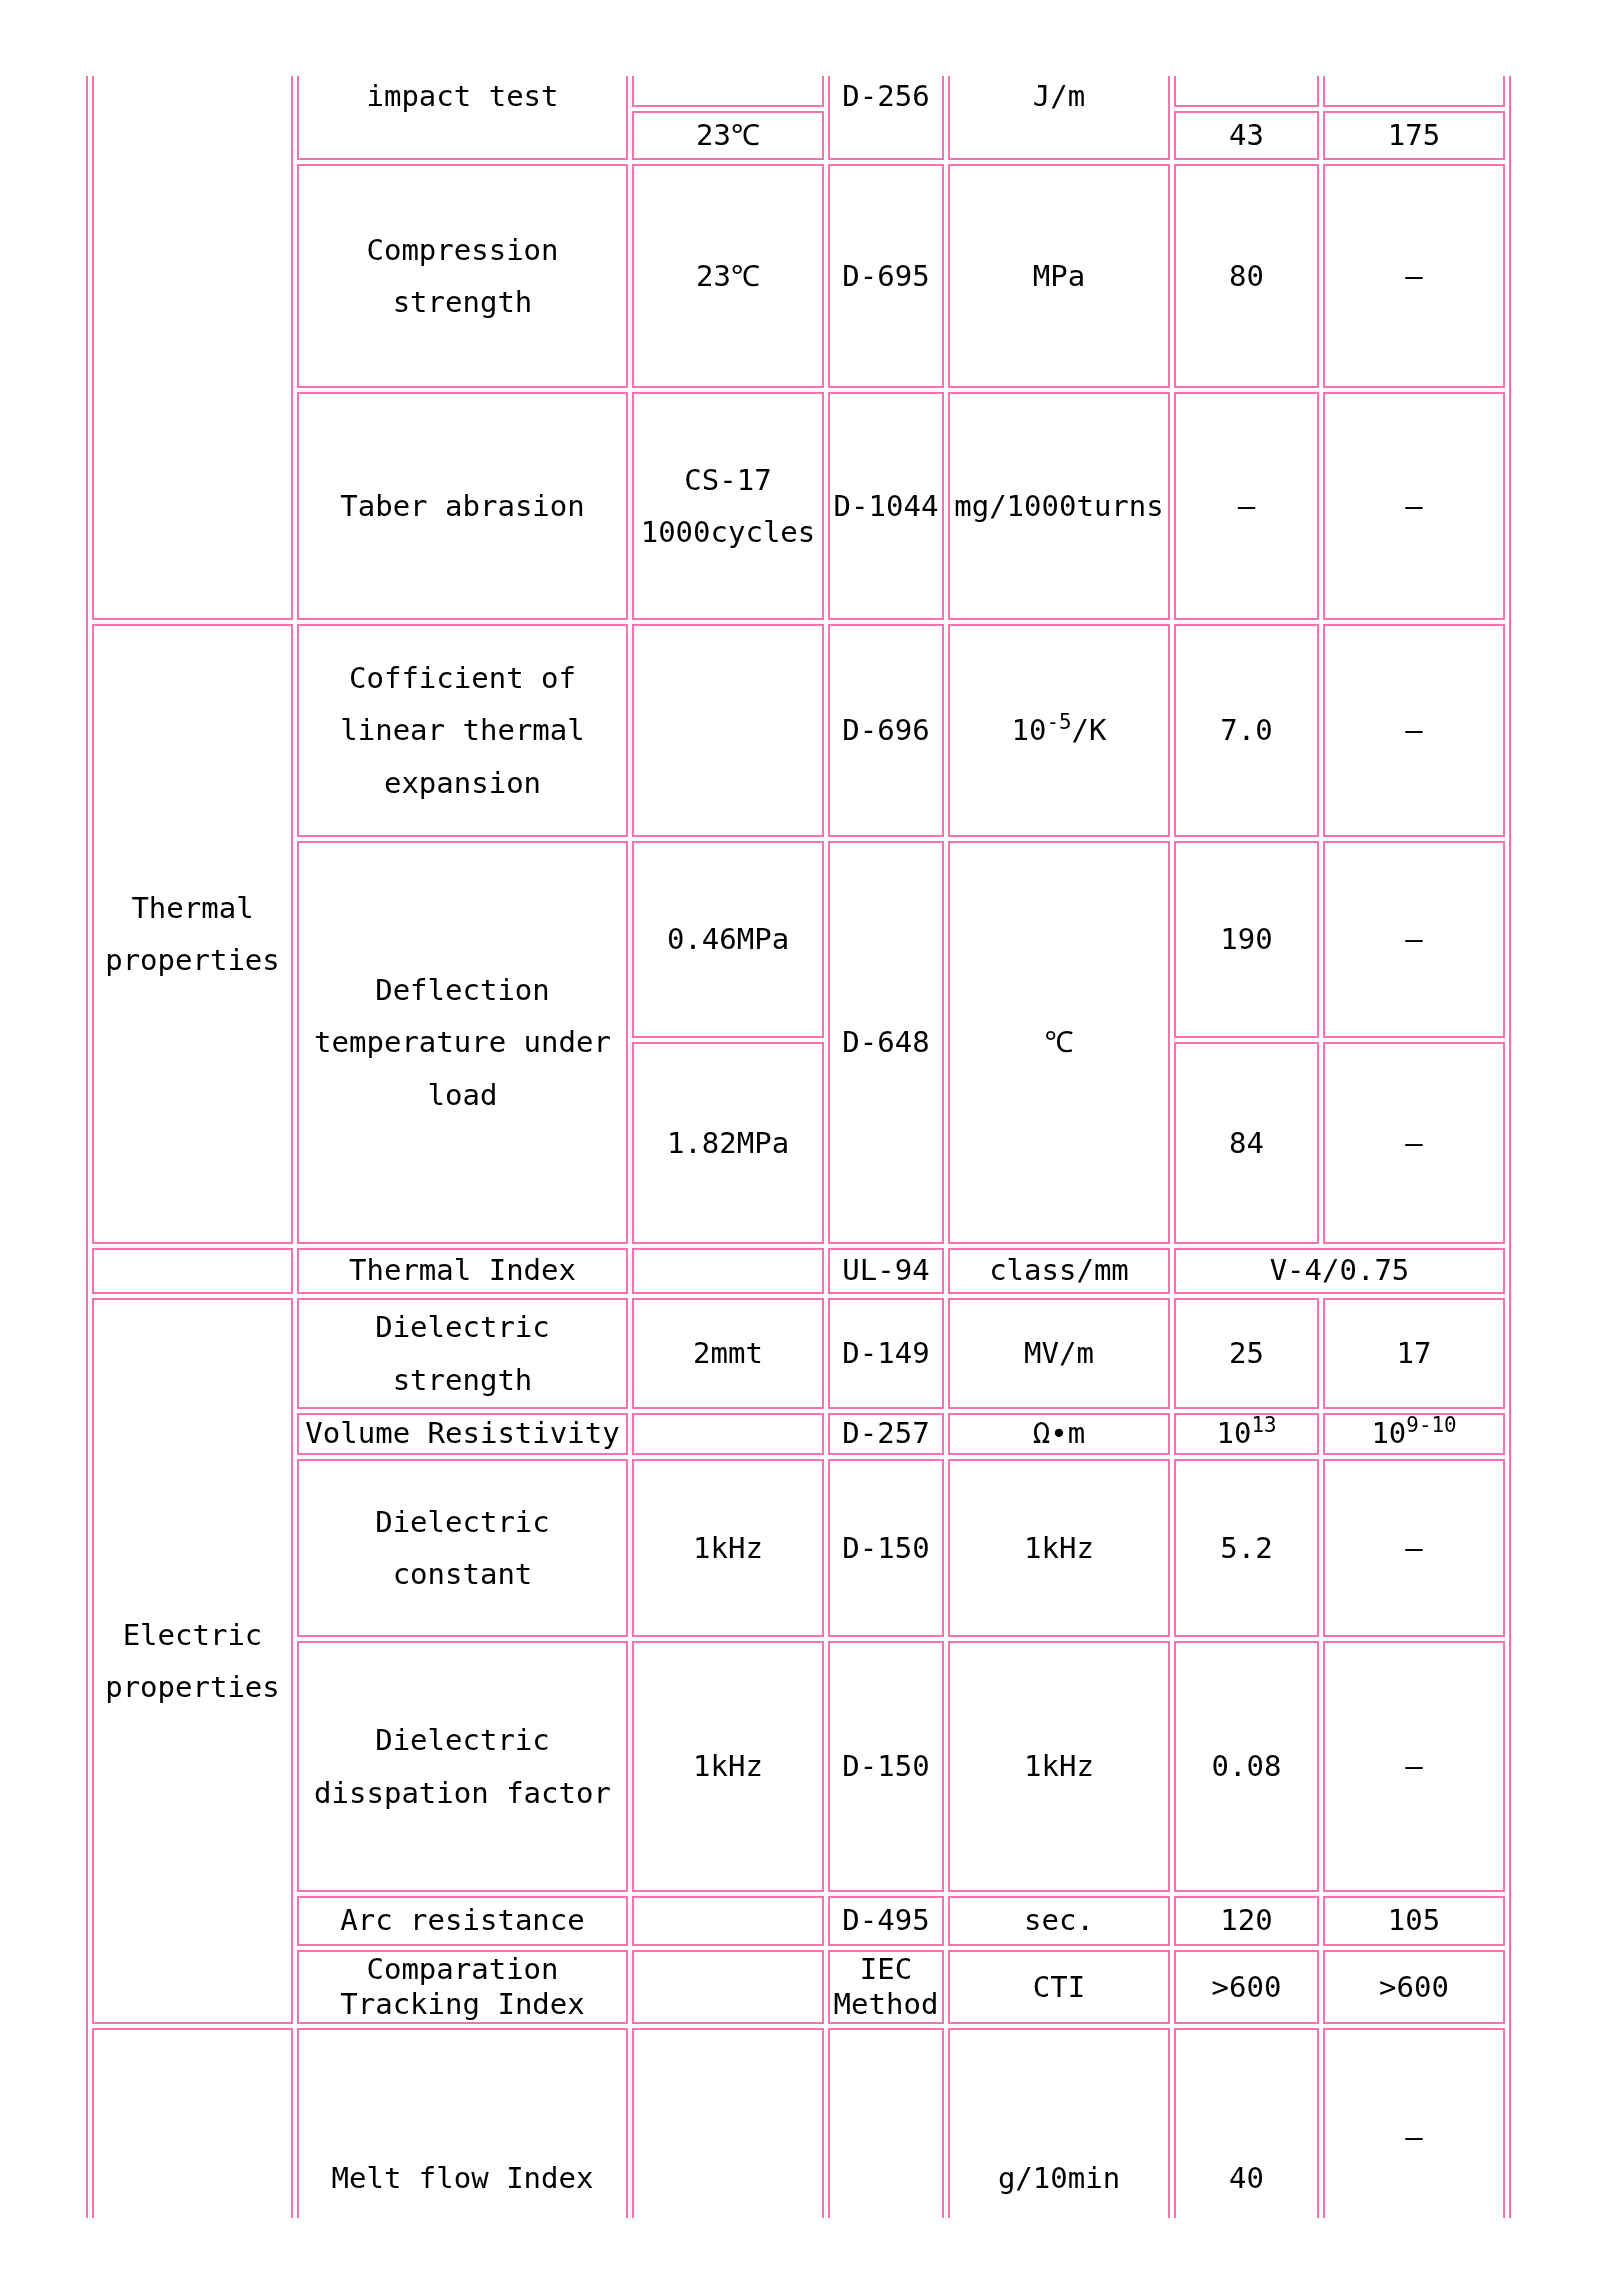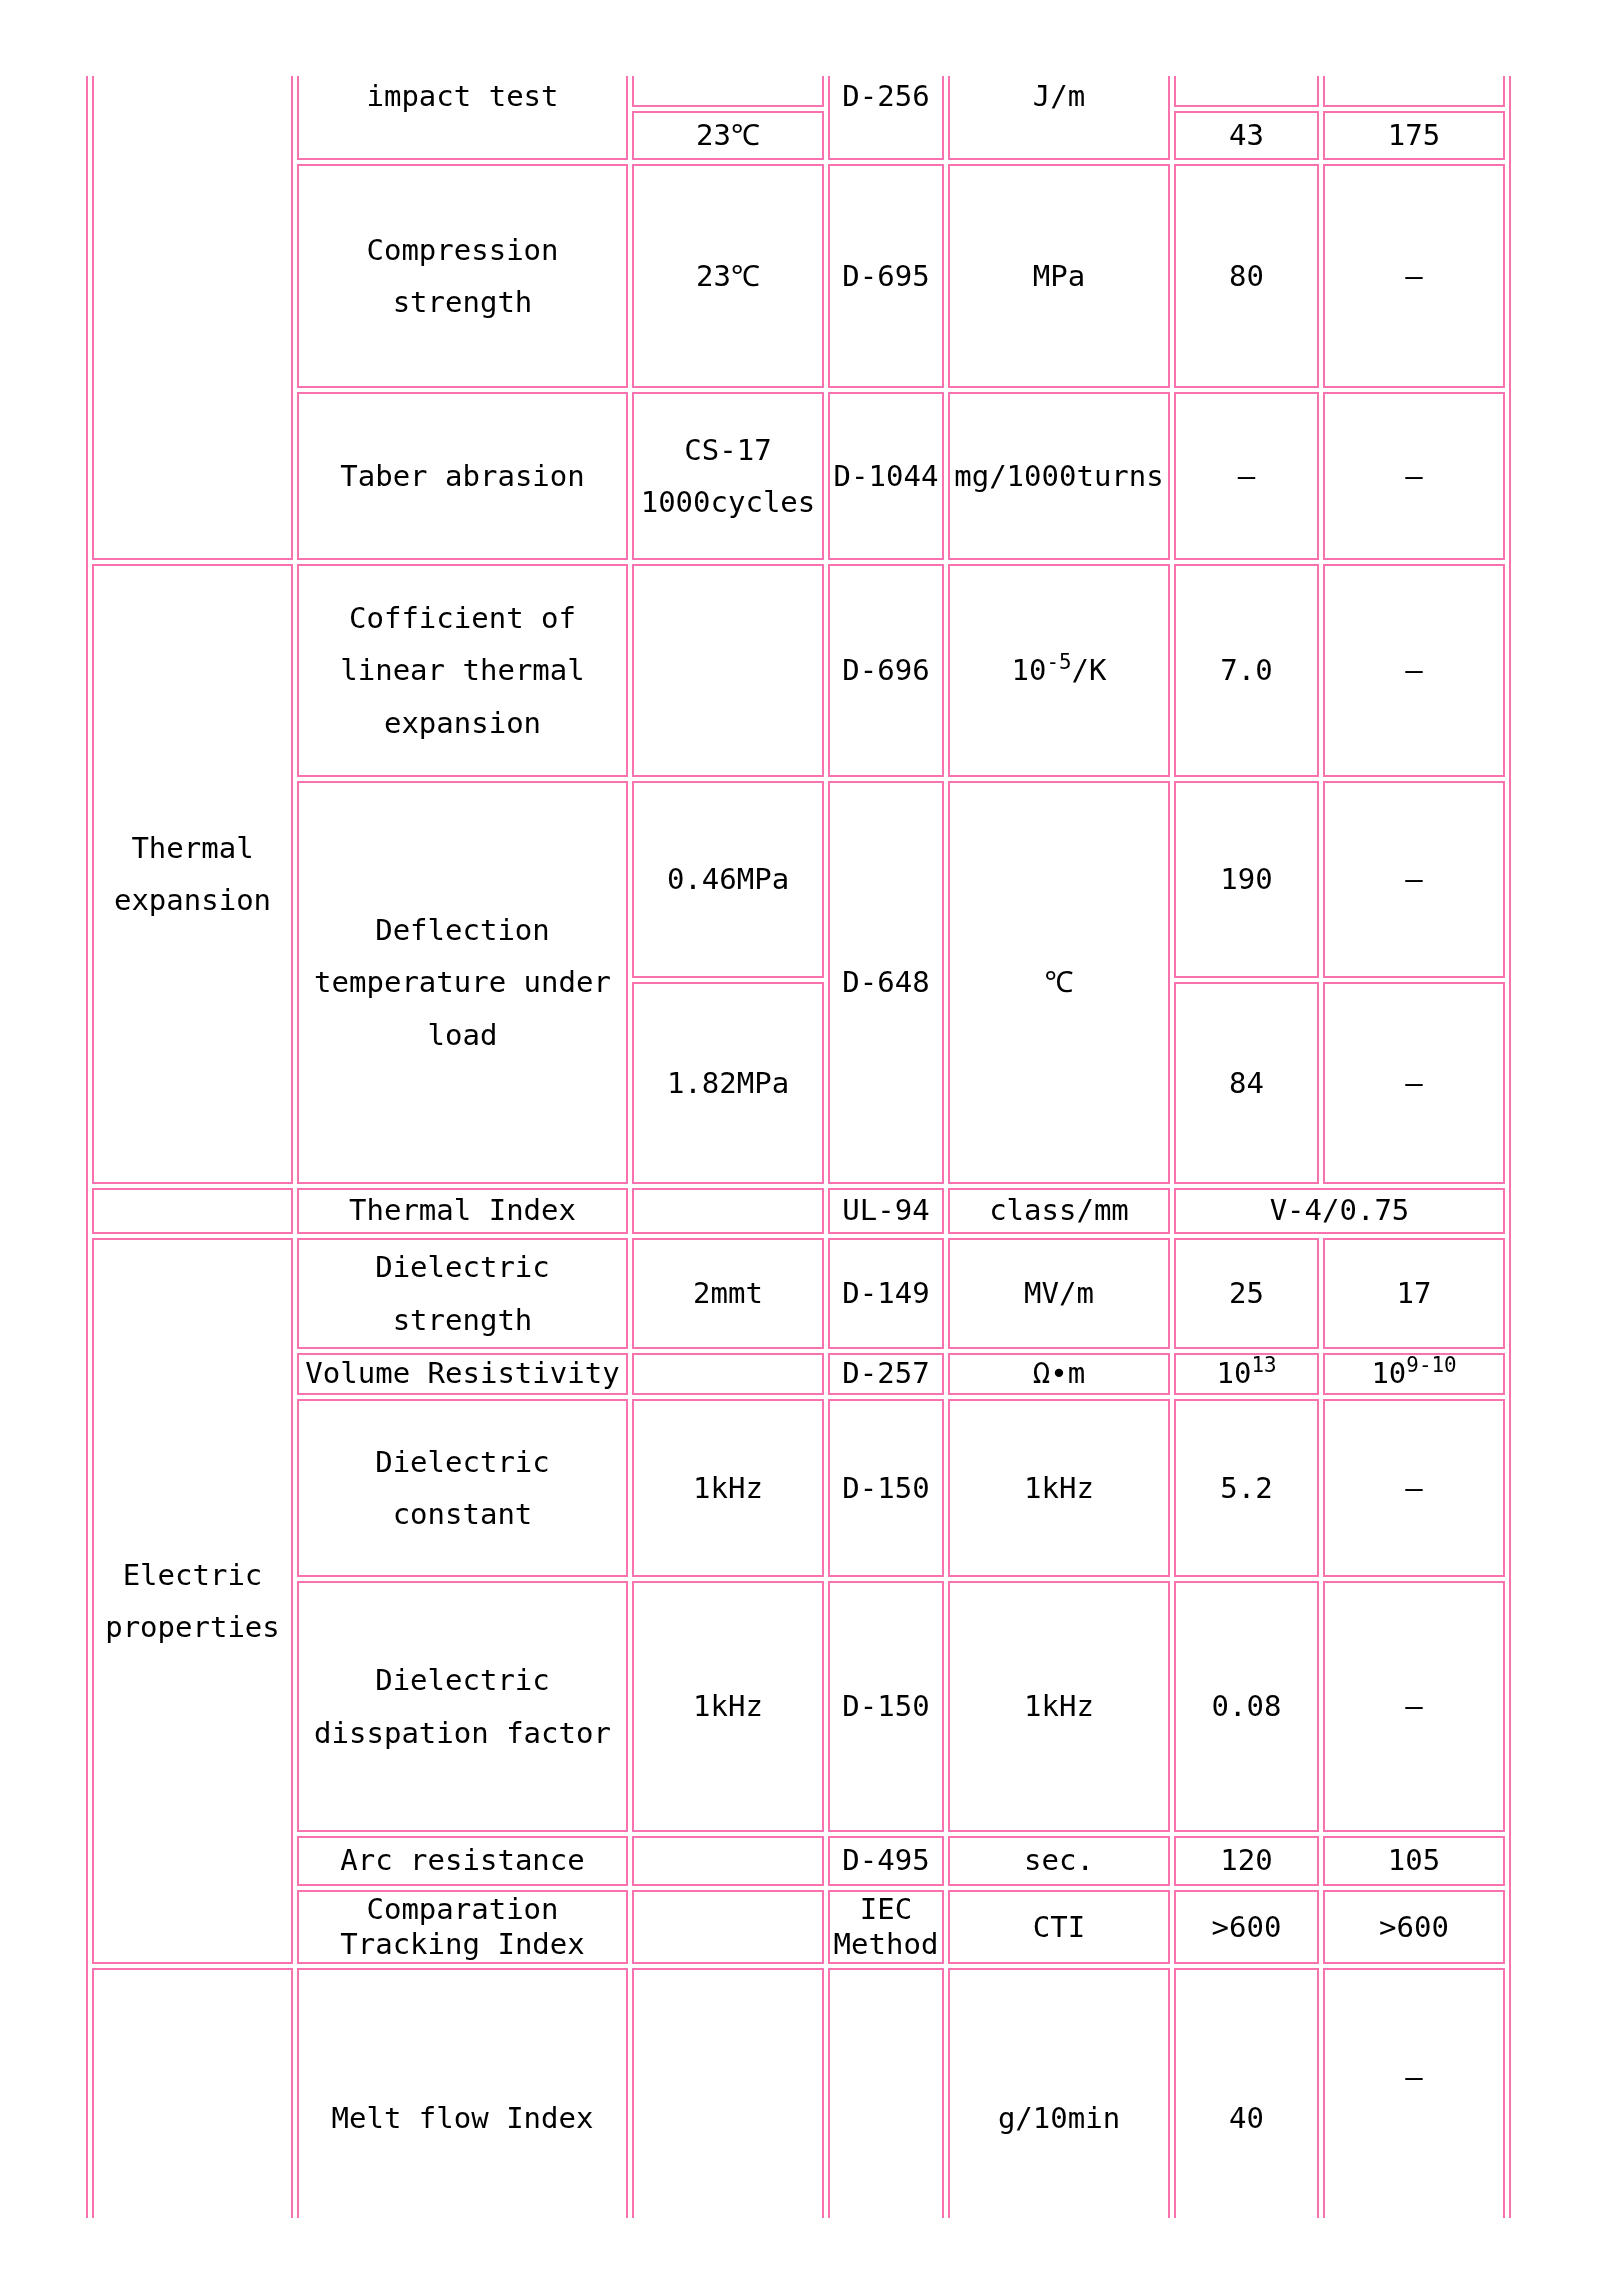--- a/index.html
+++ b/index.html
@@ -78,31 +78,31 @@
 
       <tr style="height:224px">
         <td>Compression strength</td>
         <td>23℃</td>
         <td>D-695</td>
         <td>MPa</td>
         <td>80</td>
         <td>—</td>
       </tr>
 
-      <tr style="height:168px">
+      <tr style="height:228px">
         <td>Taber abrasion</td>
         <td>CS-17 1000cycles</td>
         <td>D-1044</td>
         <td>mg/1000turns</td>
         <td>—</td>
         <td>—</td>
       </tr>
 
       <tr style="height:213px">
-        <td rowspan="3">Thermal expansion</td>
+        <td rowspan="3">Thermal properties</td>
         <td>Cofficient of linear thermal expansion</td>
         <td></td>
         <td>D-696</td>
         <td><span>10</span><sup>-5</sup><span>/K</span></td>
         <td>7.0</td>
         <td>—</td>
       </tr>
 
       <tr style="height:197px">
         <td rowspan="2">Deflection temperature under load</td>

